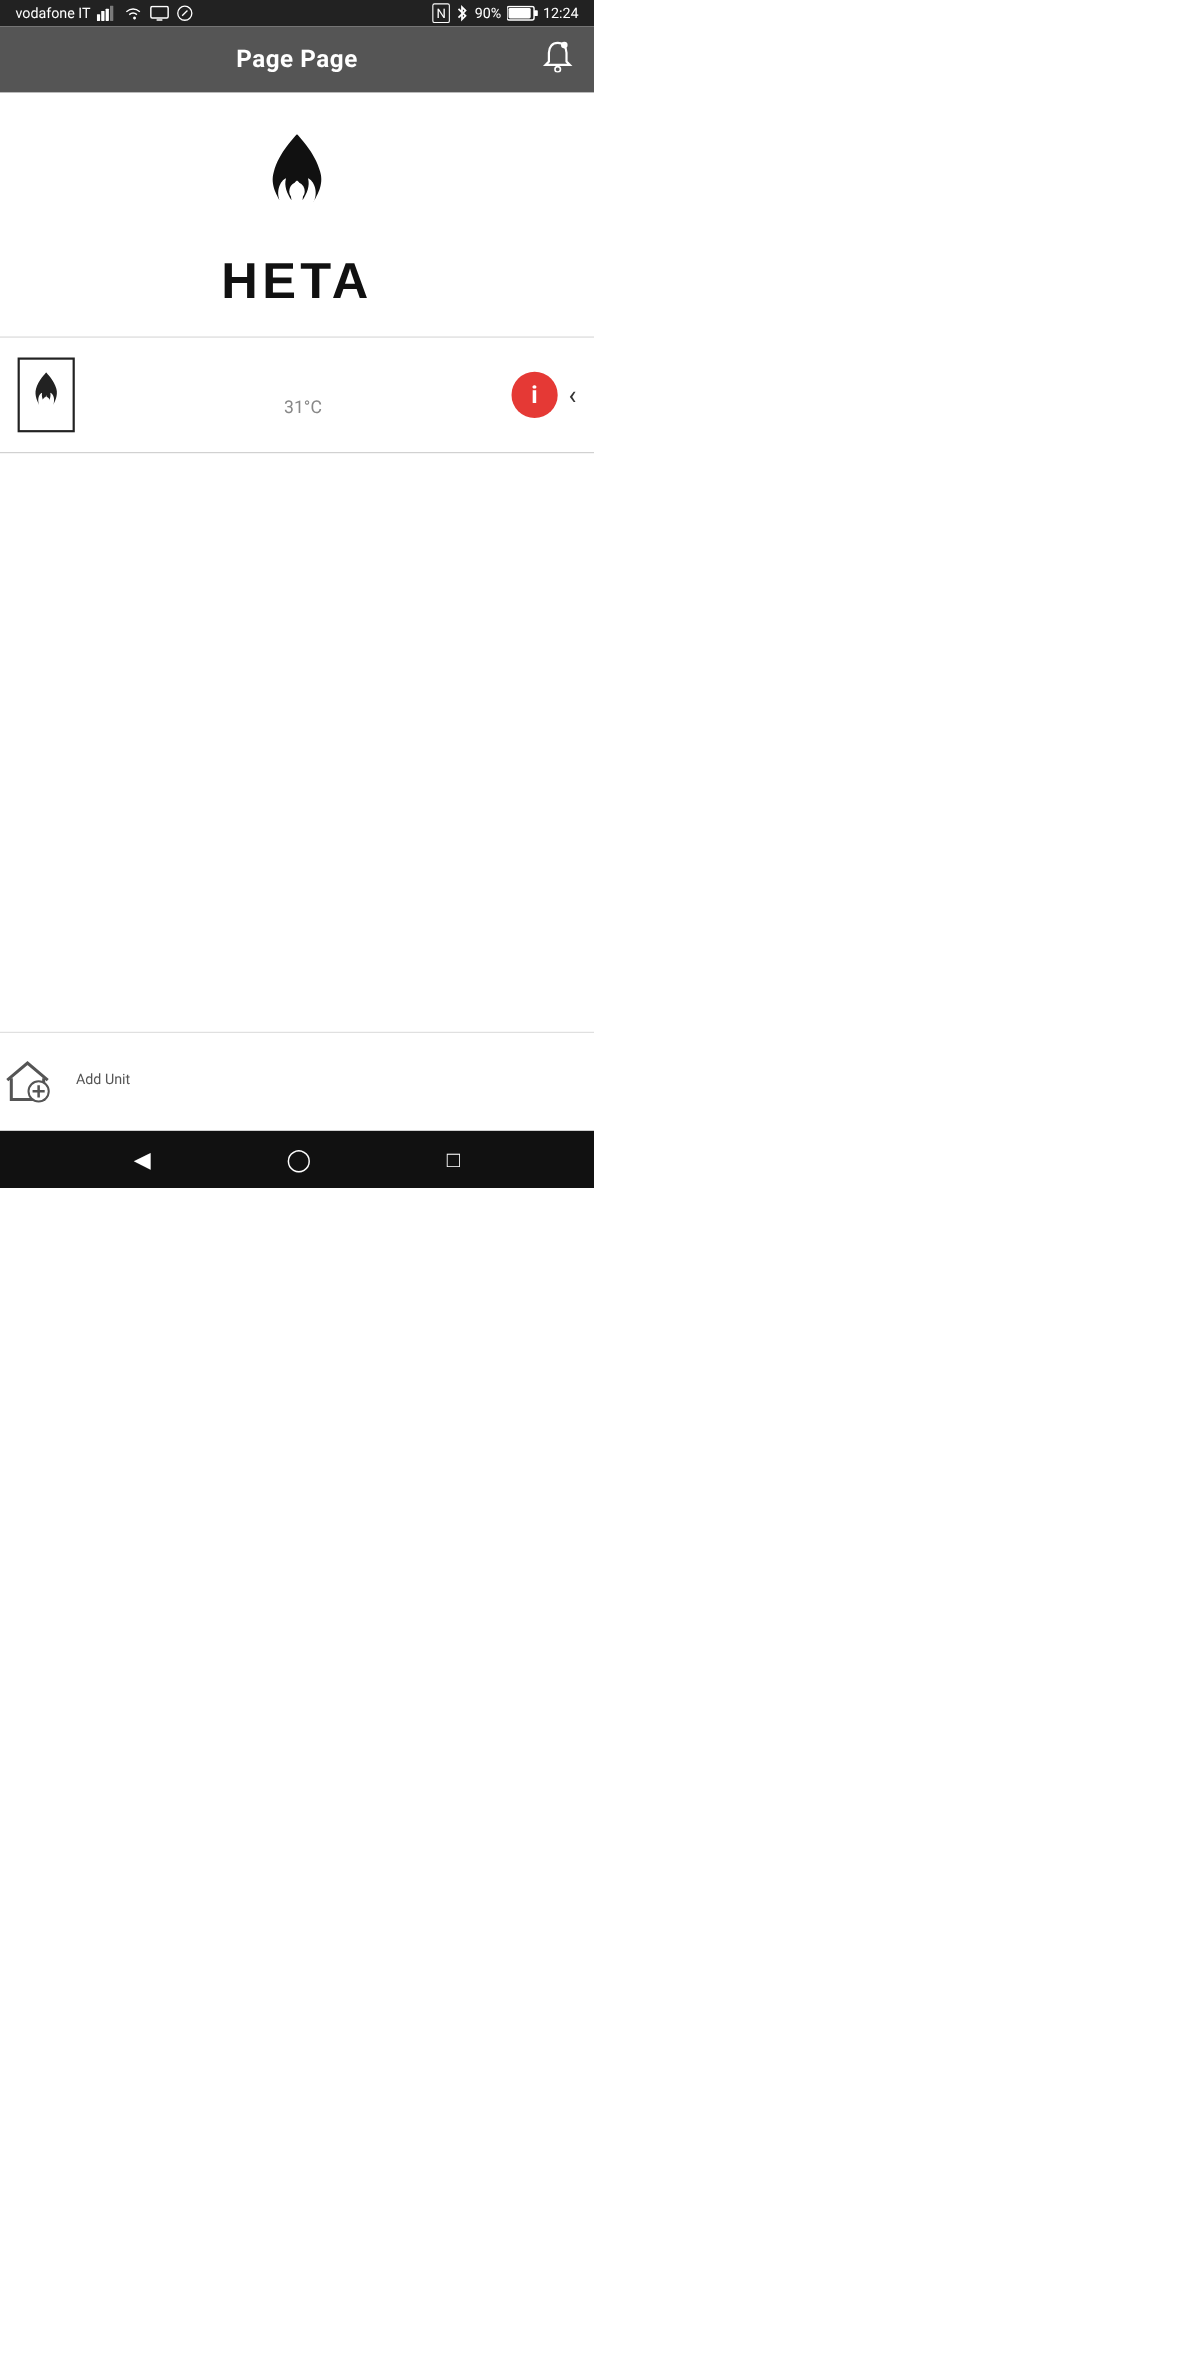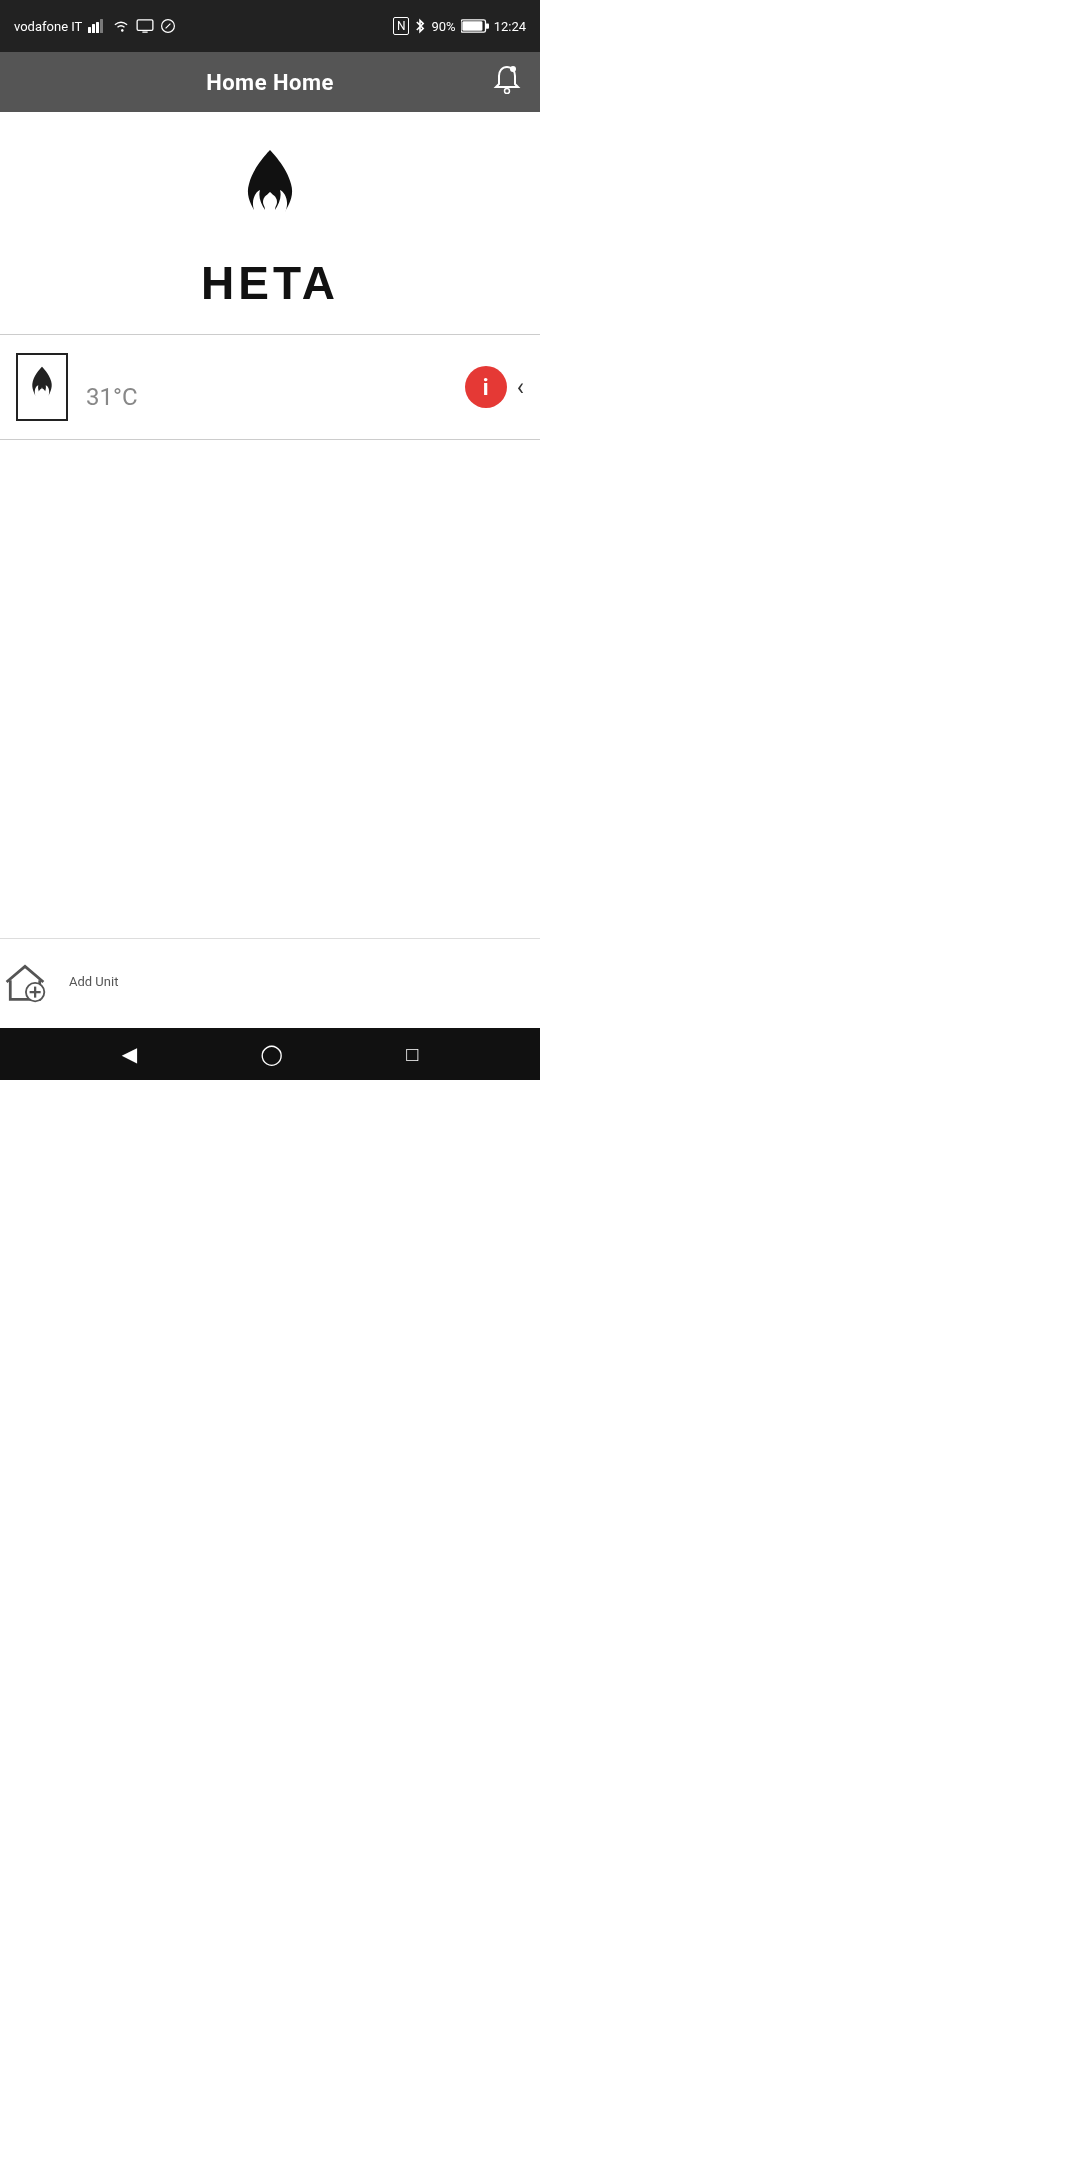--- a/index.html
+++ b/index.html
@@ -17,21 +17,21 @@
 
     
     .status-bar {
       background: #222;
       color: #fff;
       display: flex;
       justify-content: space-between;
       align-items: center;
       padding: 6px 14px;
       font-size: 13px;
-      height: 52px;
+      height: 24px;
     }
     .status-left {
       display: flex;
       align-items: center;
       gap: 6px;
     }
     .status-right {
       display: flex;
       align-items: center;
       gap: 5px;
@@ -120,23 +120,24 @@
     }
     .device-info {
       flex: 1;
     }
     .device-name {
       font-size: 22px;
       color: #111;
       font-weight: normal;
     }
     .device-temp {
-      font-size: 24px;
+      font-size: 16px;
       color: #888;
       margin-top: 20px;
+      text-align: center;
     }
     .device-right {
       display: flex;
       align-items: center;
       gap: 10px;
     }
     .alert-badge {
       background: #e53935;
       color: #fff;
       border-radius: 50%;
@@ -245,21 +246,21 @@
     <svg width="28" height="14" viewBox="0 0 32 16">
       <rect x="0" y="1" width="28" height="14" rx="2" stroke="white" stroke-width="1.5" fill="none"></rect>
       <rect x="28" y="5" width="4" height="6" rx="1" fill="white"></rect>
       <rect x="1.5" y="2.5" width="23" height="11" rx="1.5" fill="white"></rect>
     </svg>
     <span>12:24</span>
   </div>
 </div>
 
 <div class="app-bar">
-  <span class="app-bar-title">Home Home</span>
+  <span class="app-bar-title">Page Page</span>
   <span class="app-bar-bell">
     <svg width="30" height="30" viewBox="0 0 30 30" fill="none">
       <path d="M15 3 C10 3 7 7 7 12 L7 20 L4 23 L26 23 L23 20 L23 12 C23 7 20 3 15 3Z" stroke="white" stroke-width="2" fill="none"></path>
       <circle cx="15" cy="27" r="2.5" stroke="white" stroke-width="1.5" fill="none"></circle>
       <circle cx="21" cy="5" r="3" fill="white" stroke="none"></circle>
     </svg>
   </span>
 </div>
 
 <div class="logo-section">

